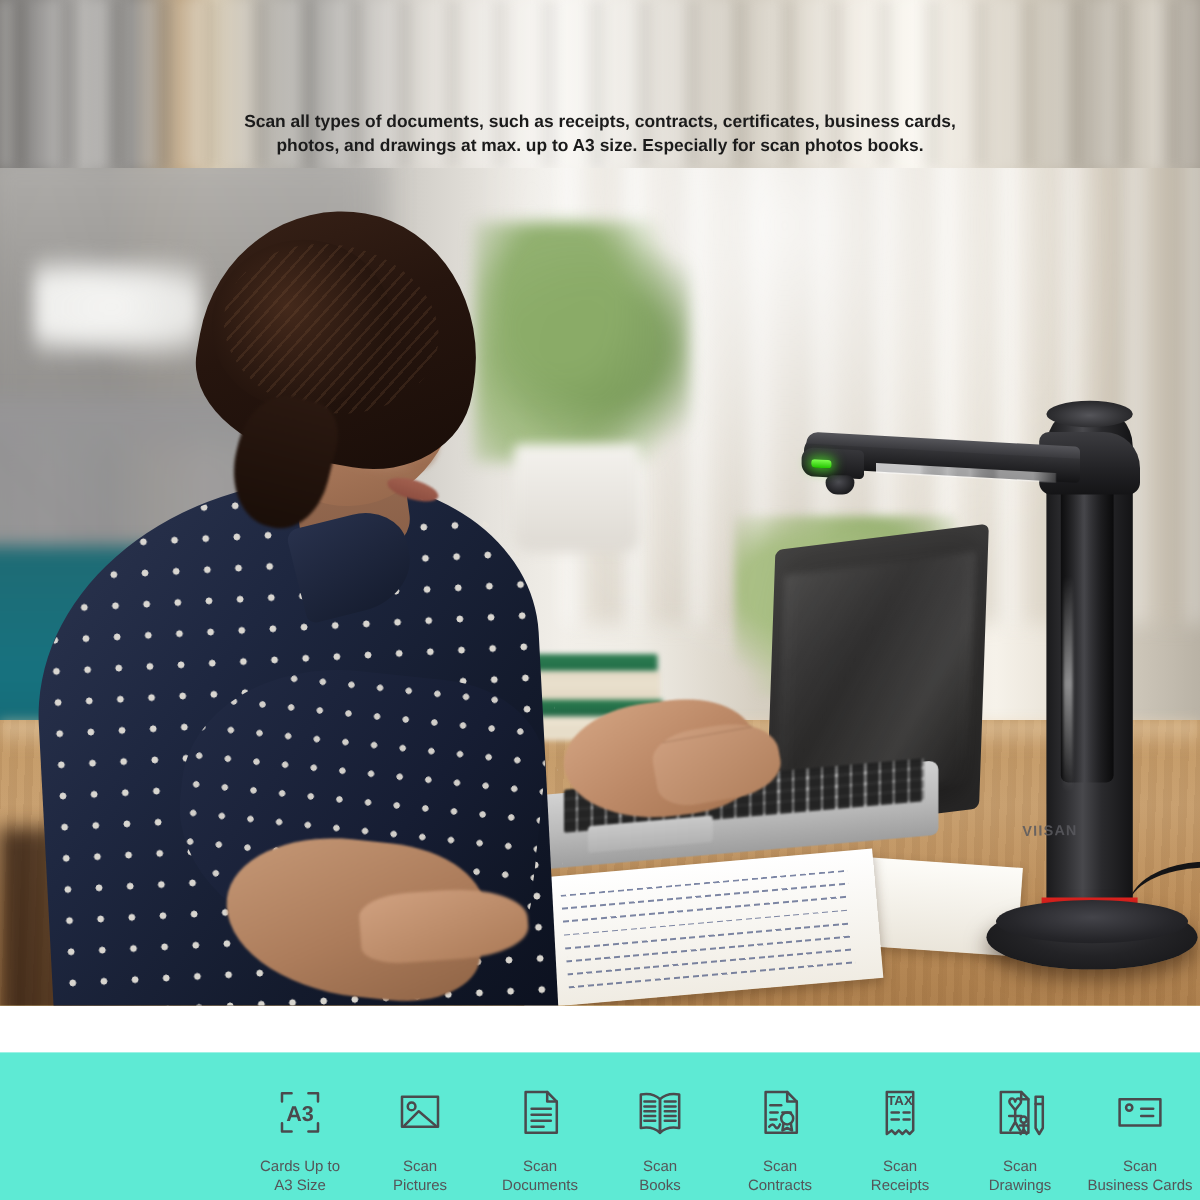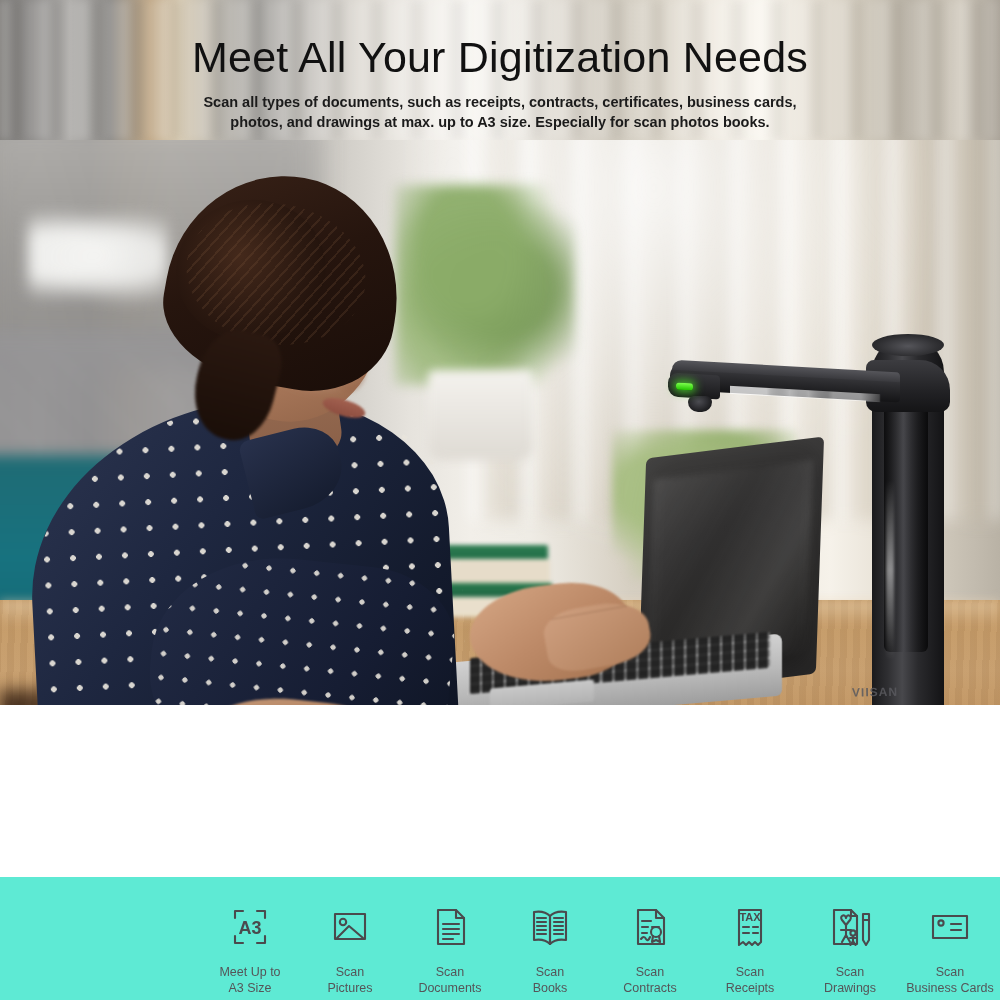--- a/index.html
+++ b/index.html
@@ -19,21 +19,21 @@
     height: 1000px;
     background: #ffffff;
     overflow: hidden;
   }
 
   
   .photo {
     position: absolute;
     left: 0; top: 0;
     width: 1000px;
-    height: 705px;
+    height: 838px;
     overflow: hidden;
     background: #eab308;
   }
 
   
   .backdrop {
     position: absolute;
     left: 0; top: 0; width: 1000px; height: 853px;
     background:
       linear-gradient(90deg,
@@ -696,37 +696,36 @@
       <div class="sc-logo">VIISAN</div>
       <div class="sc-red"></div>
       <div class="sc-base"></div>
       <div class="sc-base-top"></div>
     </div>
   </div>
 
   <div class="header">
     <div class="header-bg"></div>
     <div class="header-bands"></div>
-    <div class="title">Meet All Your Digitization Needs</div>
     <div class="subtitle">Scan all types of documents, such as receipts, contracts, certificates, business cards, photos, and drawings at max. up to A3 size. Especially for scan photos books.</div>
   </div>
 
   <div class="iconbar">
 
     <div class="feature">
       <div class="glyph">
         <svg width="56" height="50" viewBox="0 0 56 50">
           <path class="st" d="M13 16 V9 h8"></path>
           <path class="st" d="M43 16 V9 h-8"></path>
           <path class="st" d="M13 34 V41 h8"></path>
           <path class="st" d="M43 34 V41 h-8"></path>
           <text class="a3txt" x="28" y="32" text-anchor="middle">A3</text>
         </svg>
       </div>
-      <div class="cap">Meet Up to
+      <div class="cap">Cards Up to
 A3 Size</div>
     </div>
 
     <div class="feature">
       <div class="glyph">
         <svg width="56" height="50" viewBox="0 0 56 50">
           <rect class="st" x="13" y="12" width="30" height="25"></rect>
           <circle class="st" cx="21" cy="20" r="3.2"></circle>
           <path class="st" d="M15 36 L27 24 L41 36"></path>
         </svg>

